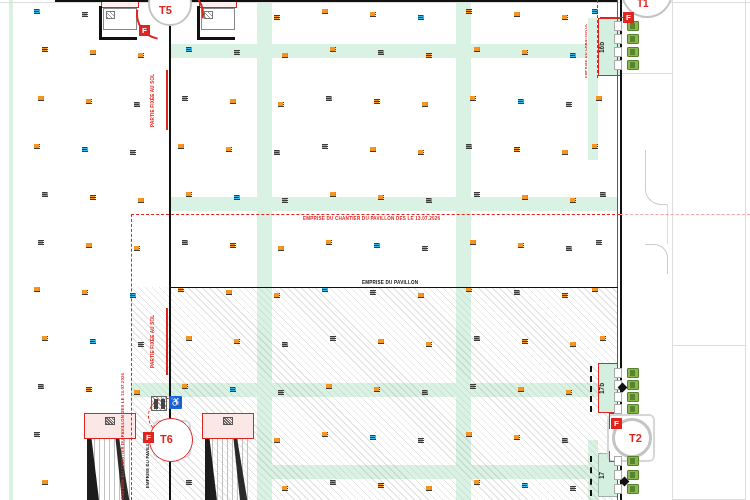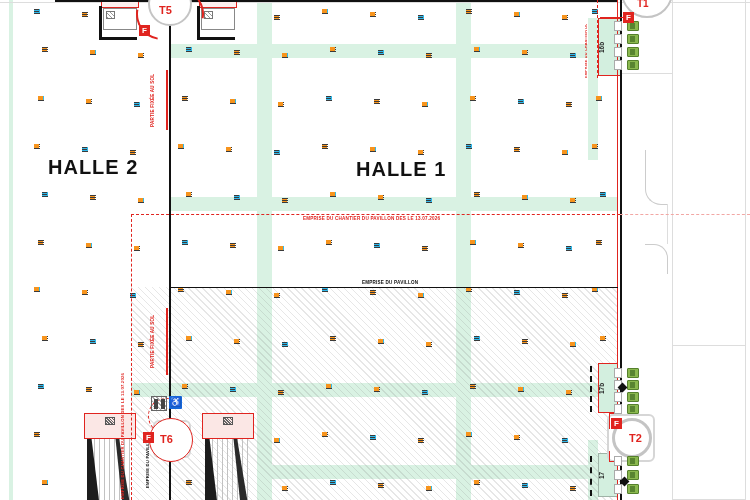--- a/index.html
+++ b/index.html
@@ -127,22 +127,20 @@
   <div class="wall" style="left:169px;top:287px;width:449px;height:1px;"></div>
   <div class="lbl ann-blk" style="left:362px;top:280px;">EMPRISE DU PAVILLON</div>
 
   <div class="lbl ann-red" style="left:303px;top:216px;">EMPRISE DU CHANTIER DU PAVILLON DES LE 13.07.2026</div>
   <div class="lbl ann-red vtext" style="left:121px;top:372px;width:9px;height:128px;overflow:hidden;font-size:4.2px;">EMPRISE DU CHANTIER DU PAVILLON DES LE 13.07.2026</div>
   <div class="lbl ann-red vtext" style="left:585px;top:24px;width:7px;height:54px;overflow:hidden;font-size:3.8px;">EMPRISE DU CHANTIER DU PAVILLON DES LE 13.07.2026</div>
   <div class="lbl ann-blk vtext" style="left:146px;top:424px;width:9px;height:76px;overflow:hidden;font-size:4.2px;">EMPRISE DU PAVILLON</div>
   <div class="lbl ann-red vtext" style="left:151px;top:70px;width:9px;height:60px;">PARTIE FIXÉE AU SOL</div>
   <div class="lbl ann-red vtext" style="left:151px;top:308px;width:9px;height:67px;">PARTIE FIXÉE AU SOL</div>
 
-  <div class="lbl hall" style="left:48px;top:156px;">HALLE 2</div>
-  <div class="lbl hall" style="left:356px;top:158px;">HALLE 1</div>
 
   <div class="arc" style="left:136px;top:-12px;width:52px;height:52px;transform:rotate(-35deg);"></div>
   <div class="arc" style="left:152px;top:-12px;width:52px;height:52px;transform:rotate(145deg);"></div>
   <div class="circle ring-gray" style="left:148px;top:-18px;width:44px;height:44px;"></div>
   <div class="crane-lbl" style="left:159px;top:4px;">T5</div>
   <div class="fbadge" style="left:139px;top:25px;">F</div>
 
   <div class="backsq" style="left:153px;top:420px;width:38px;height:38px;"></div>
   <div class="arcdash" style="left:148px;top:398px;width:36px;height:36px;"></div>
   <div class="circle ring-red" style="left:149px;top:418px;width:44px;height:44px;"></div>

